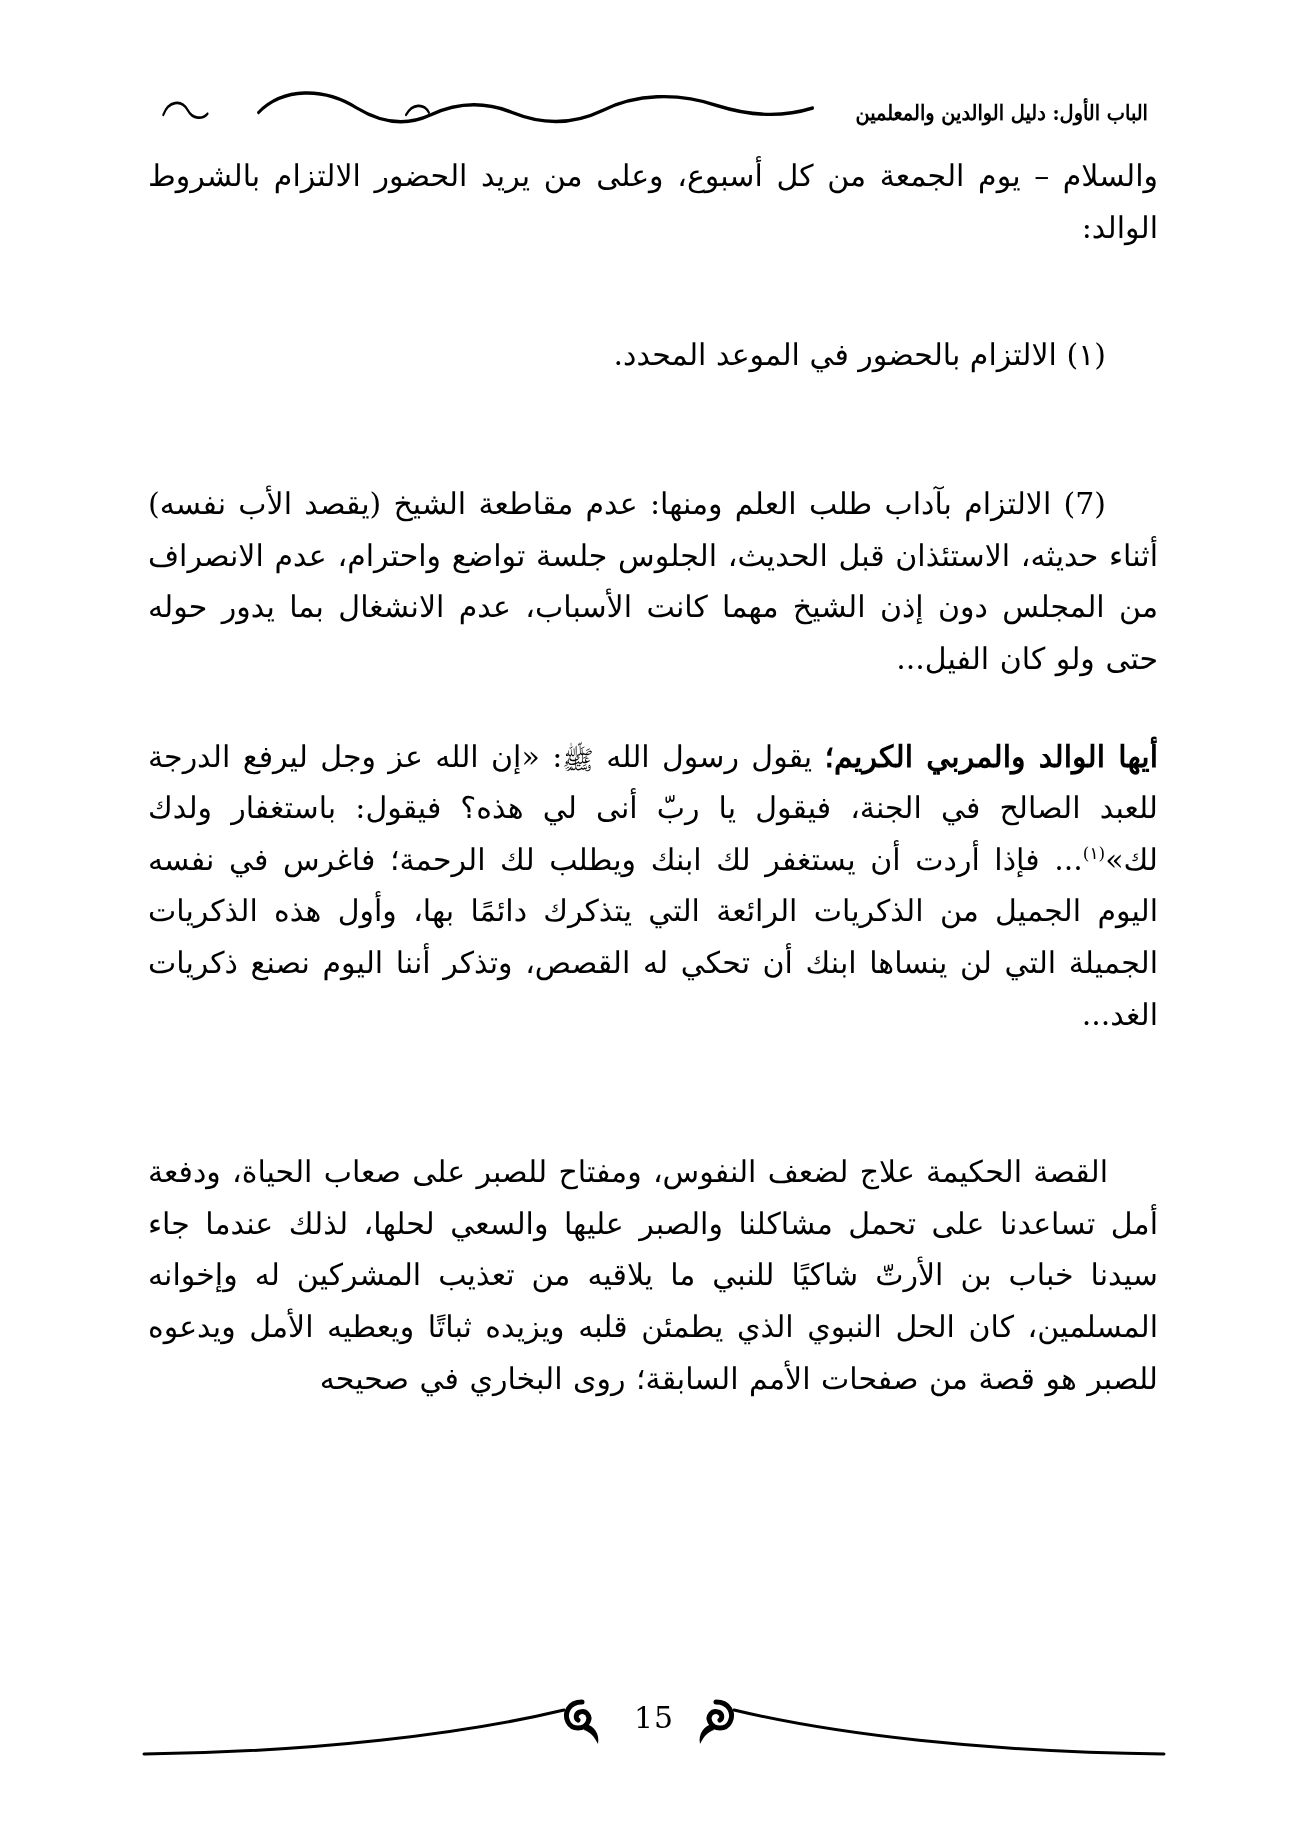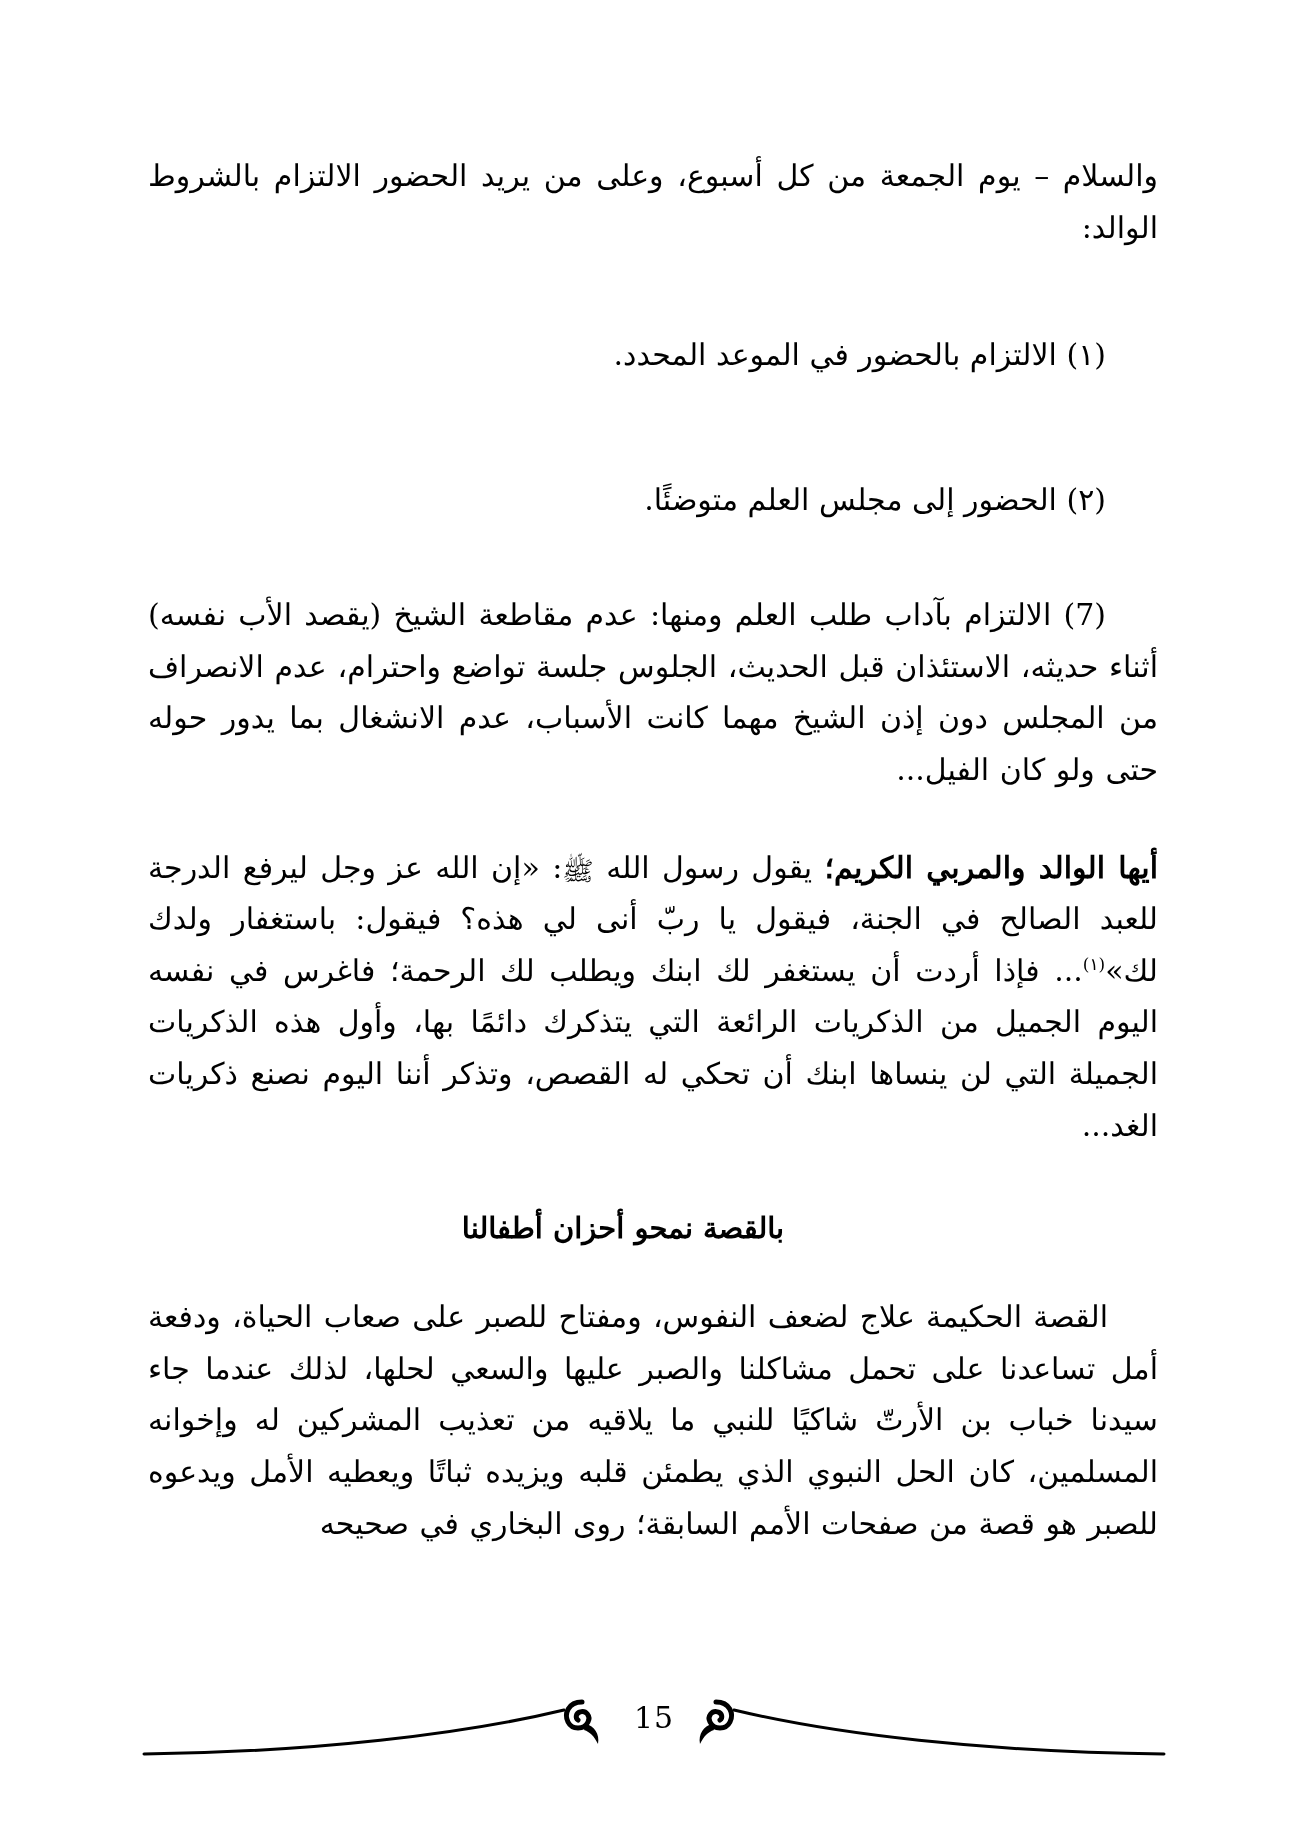--- a/index.html
+++ b/index.html
@@ -137,44 +137,54 @@
     text-align: center;
     font-size: 30px;
     letter-spacing: 1px;
   }
 </style>
 </head>
 <body>
 
 <div class="page">
 
+  <div class="running-header">
+    <div class="rh-title">الباب الأول: دليل الوالدين والمعلمين</div>
+    <div class="rh-rule">
+      <svg viewBox="0 0 800 40" preserveAspectRatio="none" aria-hidden="true">
+        <path d="M4,26 C10,14 26,12 34,22 C40,30 52,30 58,25" fill="none" stroke="#000" stroke-width="2.4" stroke-linecap="round"></path>
+        <path d="M120,24 C150,2 200,2 240,20 C270,33 300,36 330,26
+                 C360,16 395,14 430,24 C468,35 505,34 540,22
+                 C580,8 630,6 680,18 C720,27 760,28 796,20" fill="none" stroke="#000" stroke-width="3" stroke-linecap="round"></path>
+        <path d="M300,26 C308,16 322,16 328,24" fill="none" stroke="#000" stroke-width="2.4" stroke-linecap="round"></path>
+      </svg>
+    </div>
+  </div>
 
   <div class="content">
 
     <p class="para">والسلام – يوم الجمعة من كل أسبوع، وعلى من يريد الحضور الالتزام بالشروط الوالد:</p>
 
     <div class="gap-lg"></div>
 
     <p class="item">(١) الالتزام بالحضور في الموعد المحدد.</p>
 
     <div class="gap-md"></div>
 
-    <p class="item">(٢) الحضور إلى مجلس العلم متوضئًا.</p>
 
     <div class="gap-md"></div>
 
     <p class="para item flow">(7) الالتزام بآداب طلب العلم ومنها: عدم مقاطعة الشيخ (يقصد الأب نفسه) أثناء حديثه، الاستئذان قبل الحديث، الجلوس جلسة تواضع واحترام، عدم الانصراف من المجلس دون إذن الشيخ مهما كانت الأسباب، عدم الانشغال بما يدور حوله حتى ولو كان الفيل...</p>
 
     <div class="gap-lg"></div>
 
     <p class="para"><span class="boldlead">أيها الوالد والمربي الكريم؛</span><span> يقول رسول الله </span><span class="pbuh">ﷺ</span><span>: «إن الله عز وجل ليرفع الدرجة للعبد الصالح في الجنة، فيقول يا ربّ أنى لي هذه؟ فيقول: باستغفار ولدك لك»</span><sup class="fn">(١)</sup><span>... فإذا أردت أن يستغفر لك ابنك ويطلب لك الرحمة؛ فاغرس في نفسه اليوم الجميل من الذكريات الرائعة التي يتذكرك دائمًا بها، وأول هذه الذكريات الجميلة التي لن ينساها ابنك أن تحكي له القصص، وتذكر أننا اليوم نصنع ذكريات الغد...</span></p>
 
     <div class="gap-xl"></div>
 
-    <h2 class="section-heading">بالقصة نمحو أحزان أطفالنا</h2>
 
     <div class="gap-lg"></div>
 
     <p class="para indent">القصة الحكيمة علاج لضعف النفوس، ومفتاح للصبر على صعاب الحياة، ودفعة أمل تساعدنا على تحمل مشاكلنا والصبر عليها والسعي لحلها، لذلك عندما جاء سيدنا خباب بن الأرتّ شاكيًا للنبي ما يلاقيه من تعذيب المشركين له وإخوانه المسلمين، كان الحل النبوي الذي يطمئن قلبه ويزيده ثباتًا ويعطيه الأمل ويدعوه للصبر هو قصة من صفحات الأمم السابقة؛ روى البخاري في صحيحه</p>
 
   </div>
 
 
   <div class="footer">
     <svg width="1040" height="110" viewBox="0 0 1040 110" aria-hidden="true">

